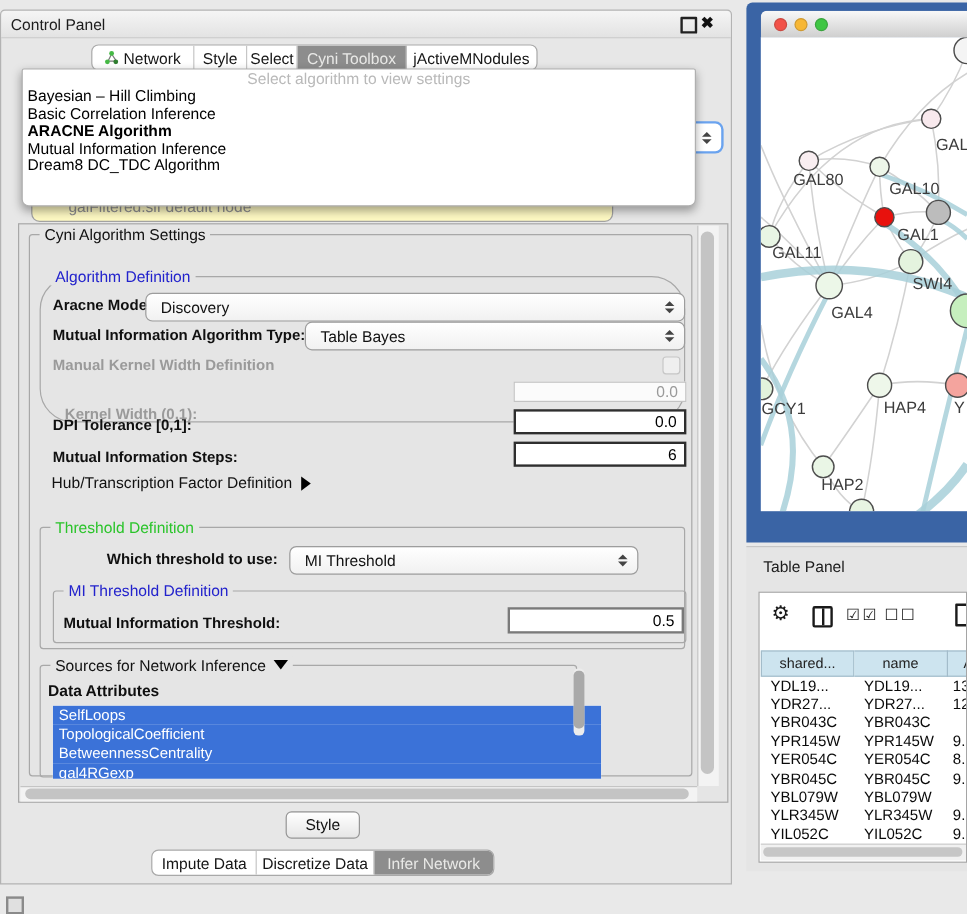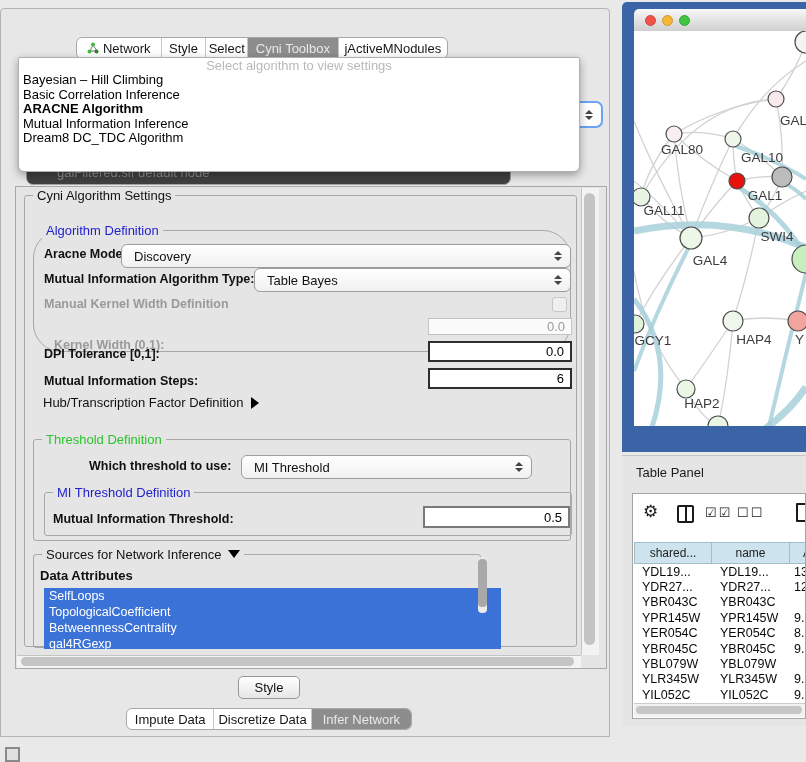--- a/index.html
+++ b/index.html
@@ -81,21 +81,21 @@
              font-size:12.5px;padding-left:5px;}
   .list-vscroll{left:444px;top:2px;width:9px;height:56px;background:#ececec;border-radius:4px;}
   .list-vthumb{left:444px;top:4px;width:9px;height:48px;background:#a9a9a9;border-radius:4px;}
 
   .apply-btn{left:237px;top:667px;width:60px;height:21px;border:1px solid #969696;
              border-radius:5px;background:linear-gradient(#ffffff,#e6e6e6);
              display:flex;align-items:center;justify-content:center;font-size:13px;}
 
   
   .bg-combo{left:25px;top:150px;width:485px;height:26px;border:1px solid #a2a2a2;
-            border-radius:7px;background:#404040;box-sizing:border-box;
+            border-radius:7px;background:#fef9c3;box-sizing:border-box;
             display:flex;align-items:center;z-index:5;}
   .bg-combo .ctext{padding-left:30px;color:#8d8d8d;}
   .bg-combo-right{left:560px;top:92px;width:42px;height:27px;border:2px solid #6aa3ef;
                   border-radius:7px;background:#fff;box-sizing:border-box;z-index:5;
                   display:flex;align-items:center;justify-content:flex-end;}
 
   
   .dd-popup{left:18px;top:57px;width:562px;height:115px;background:#fff;
             border:1px solid #b0b0b0;border-radius:2px 2px 6px 6px;
             box-shadow:0 3px 8px rgba(0,0,0,.35);z-index:60;box-sizing:border-box;}
@@ -143,20 +143,25 @@
   .tp-hthumb{left:3px;top:212px;width:166px;height:8px;background:#c6c6c6;border-radius:4px;}
 
   .grip{left:5px;top:747px;width:11px;height:11px;border:2px solid #8a8a8a;background:#e0e0e0;}
 </style>
 </head>
 <body>
 
 <div id="root">
 
   <div class="abs cp-window">
+    <div class="abs cp-titlebar">
+      <span class="abs cp-title">Control Panel</span>
+      <span class="abs float-btn"></span>
+      <span class="abs close-btn">✖</span>
+    </div>
 
     <div class="abs cp-tabstrip tabstrip">
       <div class="tab">
         <svg width="12" height="12" viewBox="0 0 12 12">
           <line x1="3" y1="9" x2="6" y2="3" stroke="#777" stroke-width="1"></line>
           <line x1="6" y1="3" x2="10" y2="9" stroke="#777" stroke-width="1"></line>
           <line x1="3" y1="9" x2="10" y2="9" stroke="#777" stroke-width="1"></line>
           <circle cx="6" cy="2.5" r="2" fill="#45b945"></circle>
           <circle cx="2.5" cy="9.5" r="2" fill="#45b945"></circle>
           <circle cx="9.5" cy="9.5" r="2" fill="#2f7d2f"></circle>

